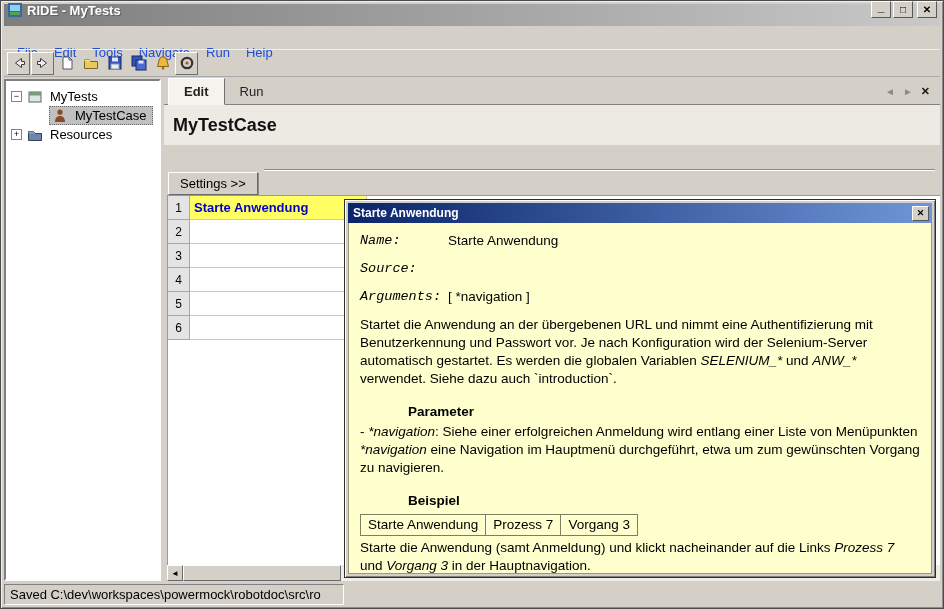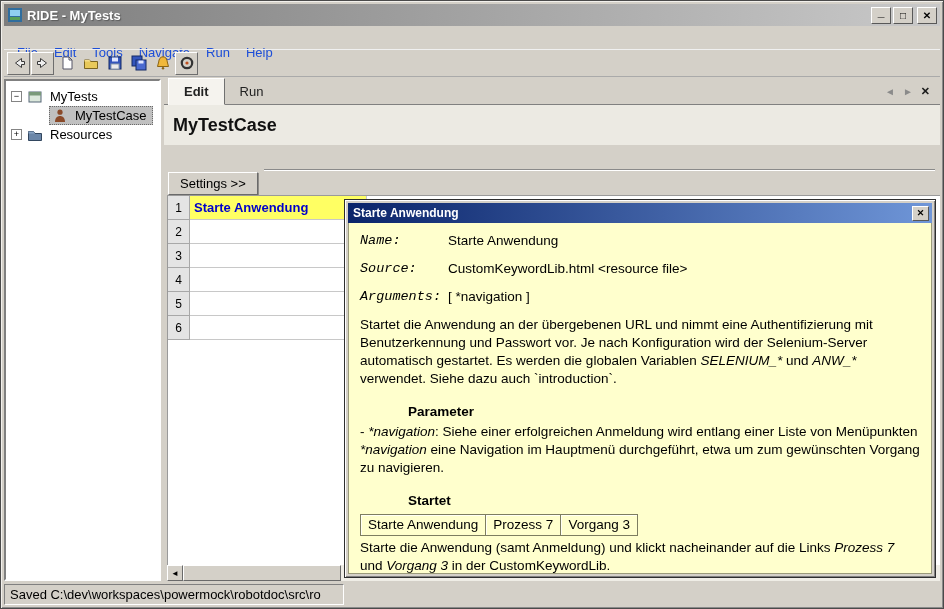--- a/index.html
+++ b/index.html
@@ -6,21 +6,21 @@
   html,body { width:944px; height:609px; }
   body { font-family:"Liberation Sans", sans-serif; background:#d4d0c8; }
 
   .window { position:relative; width:944px; height:609px; background:#d4d0c8;
             border:1px solid #4a4a4a;
             box-shadow: inset 1px 1px 0 #f2f0ec, inset -1px -1px 0 #8a8a8a; overflow:hidden; }
 
   
   .titlebar { position:absolute; left:3px; top:3px; right:3px; height:22px;
               background:linear-gradient(to right,#7d7d7d,#c9c9c9);
-              display:flex; align-items:center; padding:8px 3px; }
+              display:flex; align-items:flex-end; padding:8px 3px; }
   .app-icon { width:16px; height:16px; margin-right:4px; flex:0 0 auto; }
   .titlebar .title { color:#fff; font-weight:bold; font-size:13px; text-shadow:1px 1px 1px #5a5a5a; flex:1;
                      white-space:nowrap; overflow:hidden; }
   .winbtn { width:20px; height:17px; margin-left:2px; background:#d4d0c8;
             border:1px solid; border-color:#fff #585858 #585858 #fff;
             display:flex; align-items:center; justify-content:center;
             font-size:10px; font-weight:bold; color:#000; cursor:default; }
   .winbtn.minb span { transform:translateY(-3px); font-size:12px; }
   .winbtn.close { margin-left:4px; }
 
@@ -284,44 +284,43 @@
         </div>
     </div>
     <div class="popup-body">
 
       <div class="field">
         <span class="flabel">Name:</span>
         <span>Starte Anwendung</span>
       </div>
       <div class="field">
         <span class="flabel">Source:</span>
-        <span>CustomKeywordLib.html &lt;resource file&gt;</span>
       </div>
       <div class="field">
         <span class="flabel">Arguments:</span>
         <span>[ *navigation ]</span>
       </div>
 
       <div class="para">
         <span>Startet die Anwendung an der übergebenen URL und nimmt eine Authentifizierung mit Benutzerkennung und Passwort vor. Je nach Konfiguration wird der Selenium-Server automatisch gestartet. Es werden die globalen Variablen </span><span class="it">SELENIUM_*</span><span> und </span><span class="it">ANW_*</span><span> verwendet. Siehe dazu auch `introduction`.</span>
       </div>
 
       <div class="hbold">Parameter</div>
       <div class="para">
         <span>- </span><span class="it">*navigation</span><span>: Siehe einer erfolgreichen Anmeldung wird entlang einer Liste von Menüpunkten </span><span class="it">*navigation</span><span> eine Navigation im Hauptmenü durchgeführt, etwa um zum gewünschten Vorgang zu navigieren.</span>
       </div>
 
-      <div class="hbold">Startet</div>
+      <div class="hbold">Beispiel</div>
       <div class="ex-table">
         <div class="ex-cell">Starte Anwendung</div>
         <div class="ex-cell">Prozess 7</div>
         <div class="ex-cell">Vorgang 3</div>
       </div>
       <div class="para">
-        <span>Starte die Anwendung (samt Anmeldung) und klickt nacheinander auf die Links </span><span class="it">Prozess 7</span><span> und </span><span class="it">Vorgang 3</span><span> in der CustomKeywordLib.</span>
+        <span>Starte die Anwendung (samt Anmeldung) und klickt nacheinander auf die Links </span><span class="it">Prozess 7</span><span> und </span><span class="it">Vorgang 3</span><span> in der Hauptnavigation.</span>
       </div>
 
     </div>
   </div>
 
   <div class="statusbar">
     <div class="status-field">Saved C:\dev\workspaces\powermock\robotdoc\src\ro</div>
   </div>
 
 </div>

